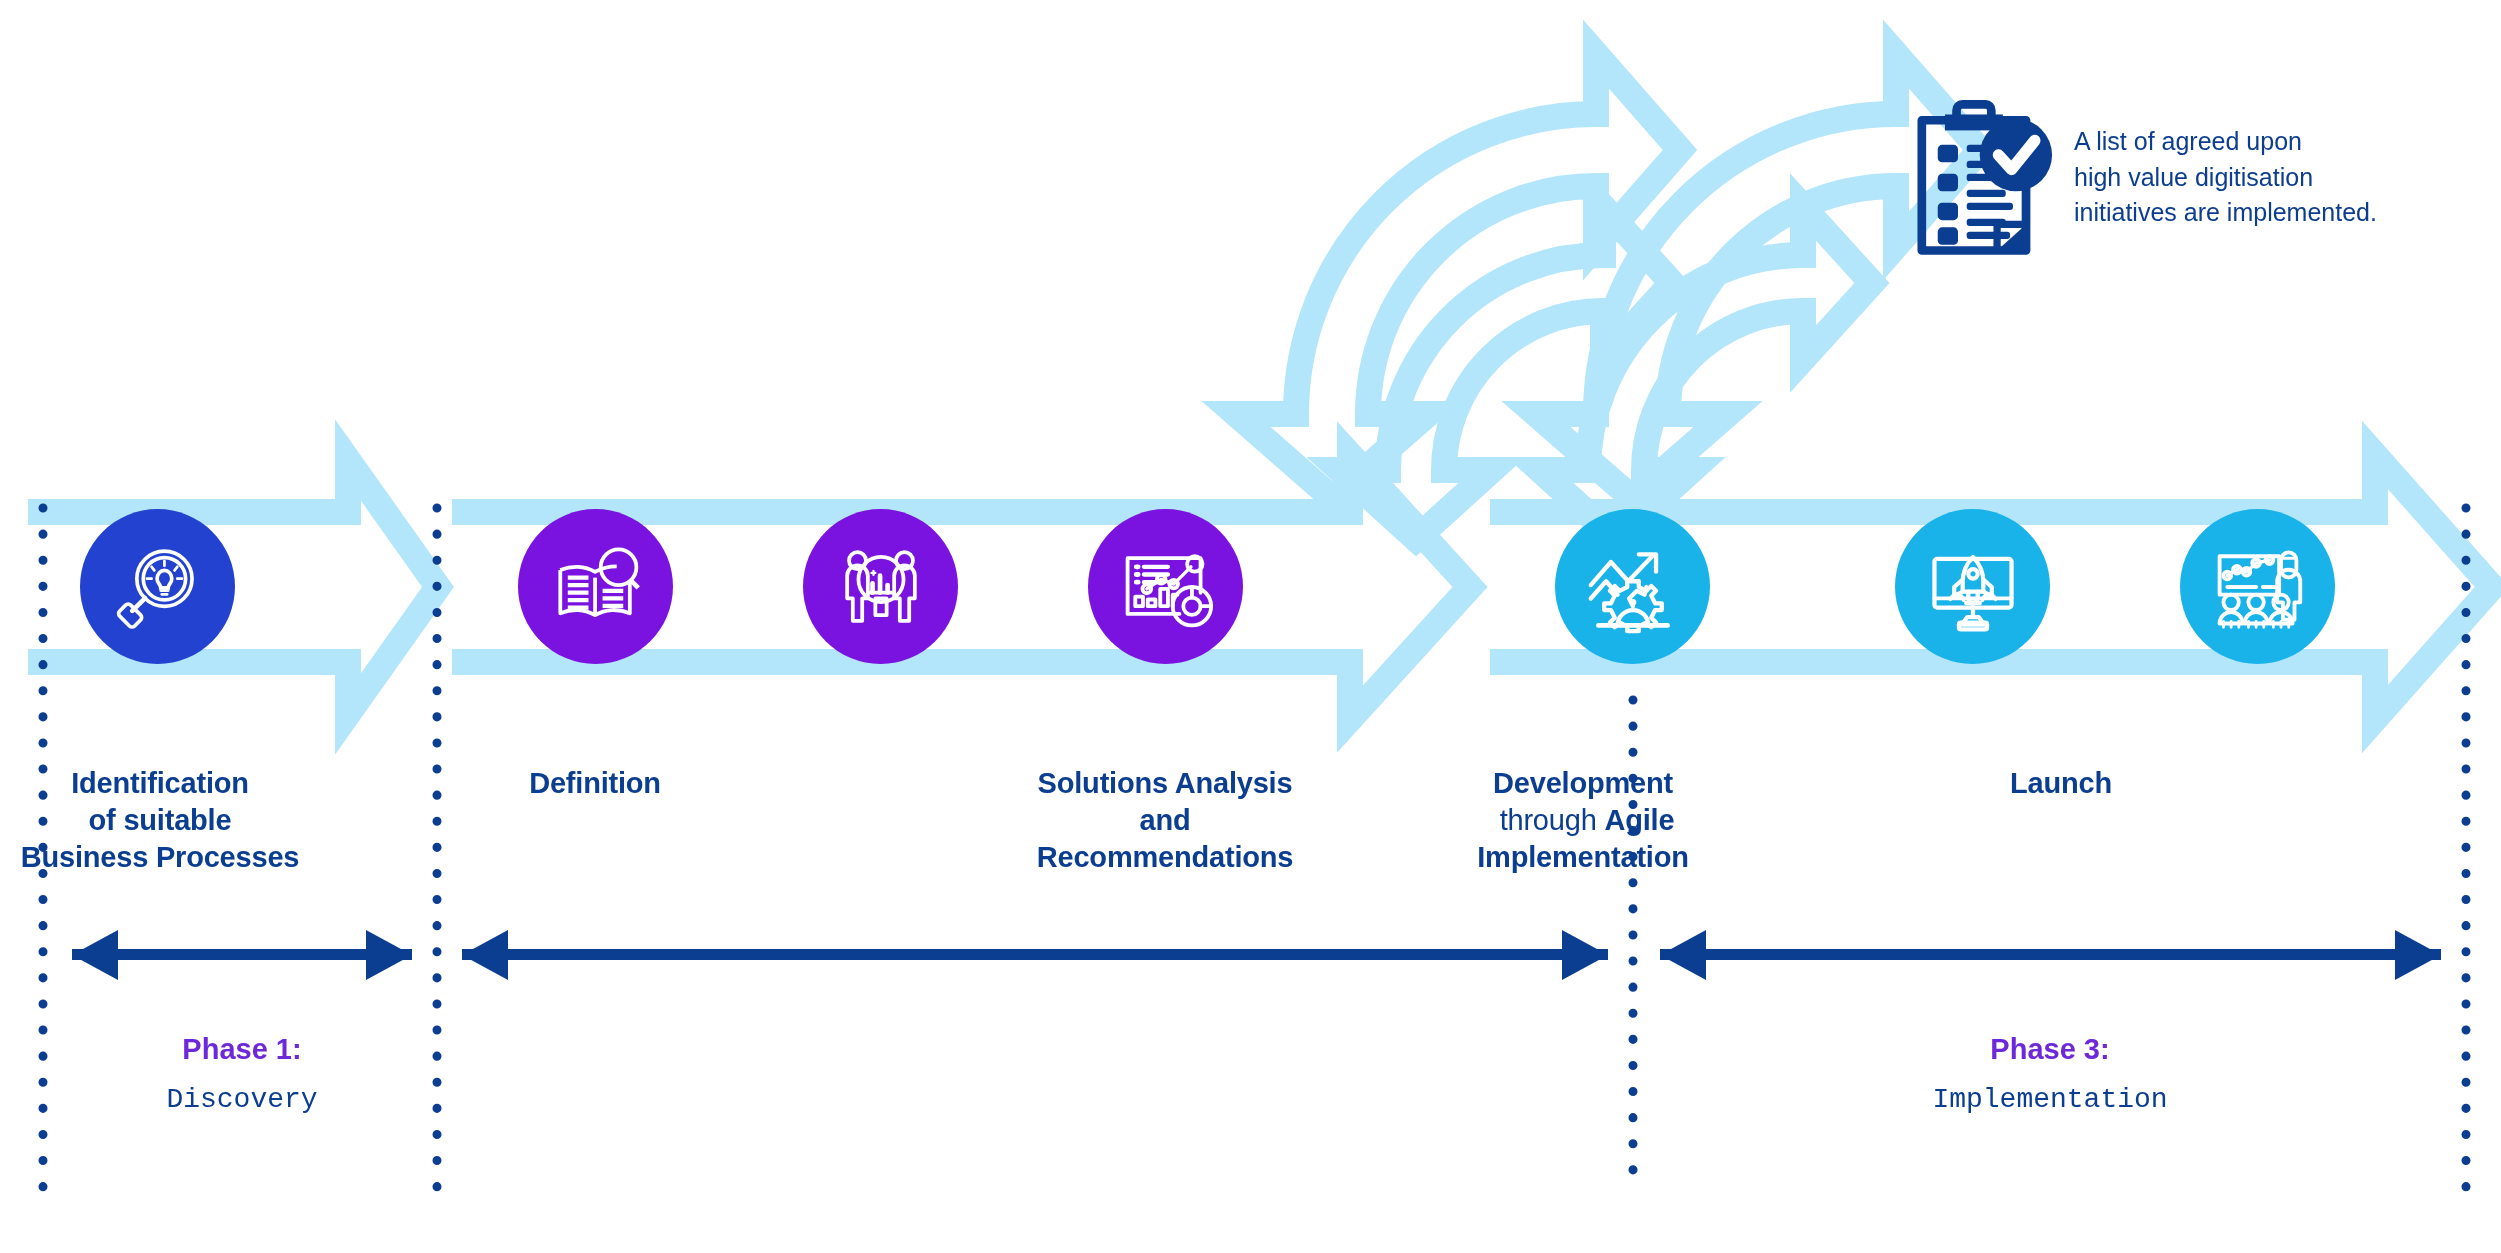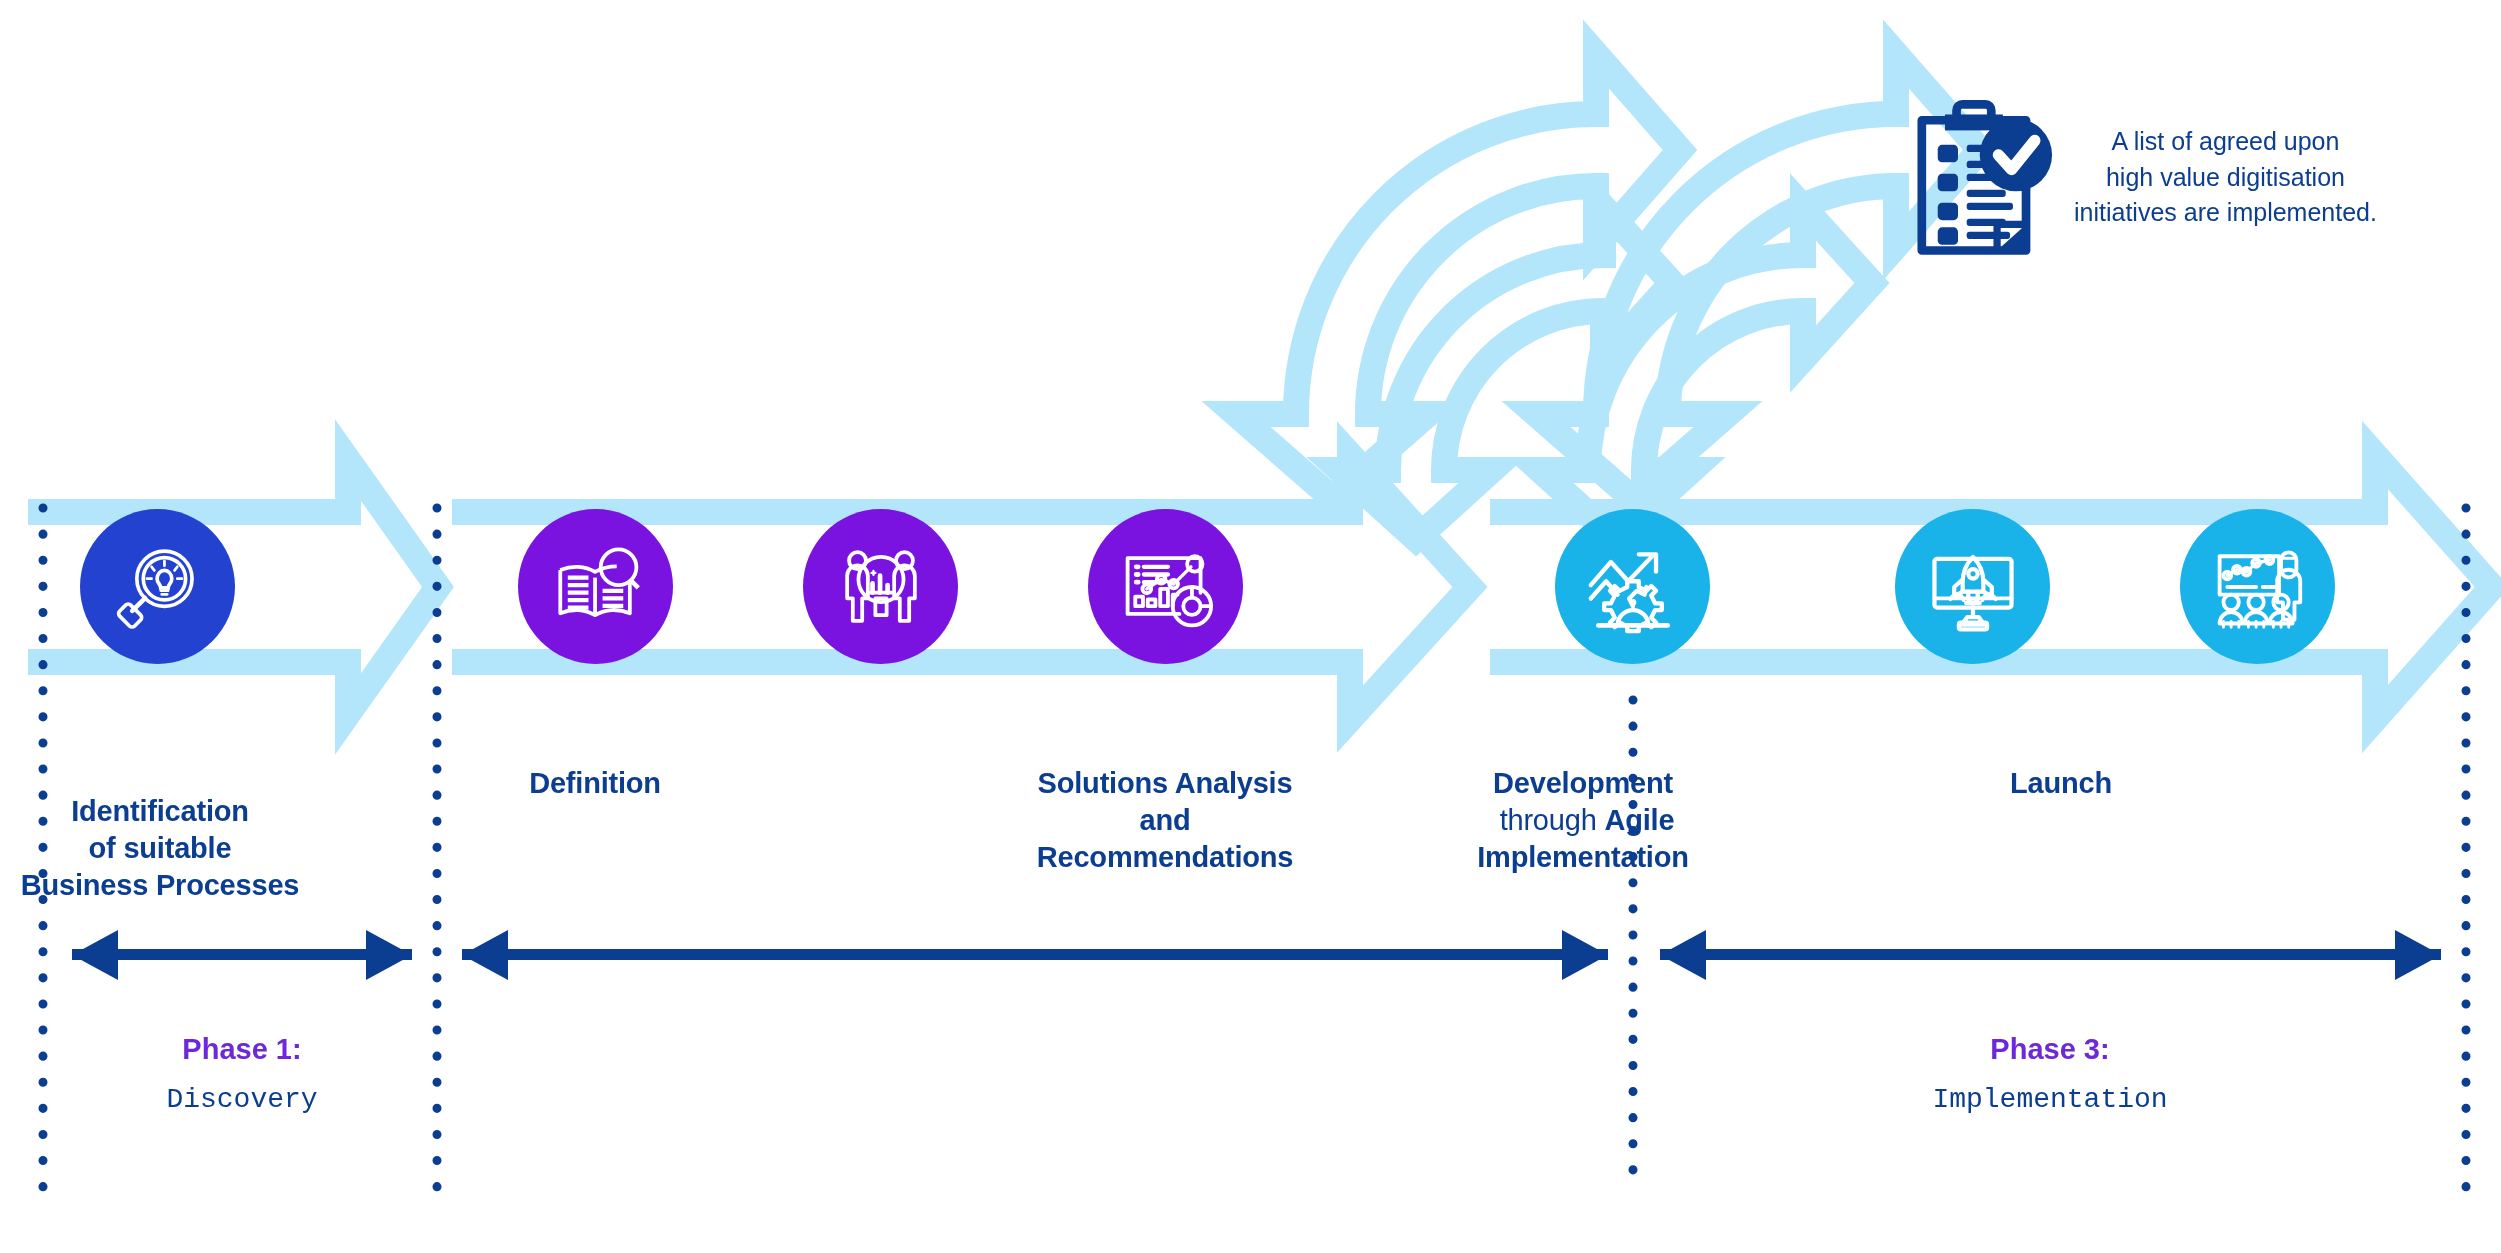--- a/index.html
+++ b/index.html
@@ -16,21 +16,21 @@
   .label{
     position:absolute;text-align:center;color:#0b3d91;
     font-weight:700;font-size:29px;line-height:1.28;letter-spacing:-0.2px;
   }
   .label .thin{font-weight:400;margin-left:8px;}
 
   .phase{position:absolute;text-align:center;}
   .phase .ptitle{color:#6d28d9;font-weight:700;font-size:29px;line-height:1.2;}
   .phase .psub{color:#0b3d91;font-weight:400;font-size:28px;line-height:1.2;margin-top:16px;font-family:Liberation Mono, monospace;}
 
-  .callout{position:absolute;display:flex;align-items:flex-start;text-align:center;}
+  .callout{position:absolute;display:flex;align-items:flex-start;}
   .callout .ctext{
     color:#0b3d91;font-weight:400;font-size:25px;line-height:1.42;
     margin-left:16px;margin-top:24px;white-space:pre-line;
   }
 </style>
 </head>
 <body>
 
 <div id="stage">
 
@@ -217,21 +217,21 @@
       <circle cx="48" cy="66" r="8"></circle>
       <path d="M 36 88 a 12 12 0 0 1 24 0 Z"></path>
       <circle cx="74" cy="66" r="8"></circle>
       <path d="M 62 88 a 12 12 0 0 1 24 0 Z"></path>
       <path d="M 14 92 L 14 86 M 22 92 L 22 86 M 30 92 L 30 86
                M 40 92 L 40 86 M 48 92 L 48 86 M 56 92 L 56 86
                M 66 92 L 66 86 M 74 92 L 74 86 M 82 92 L 82 86" stroke-width="3"></path>
     </svg>
   </div>
 
-  <div class="label" style="left:10px;top:793px;width:300px;text-align:center;">
+  <div class="label" style="left:10px;top:765px;width:300px;text-align:center;">
     <div>Identification</div>
     <div>of suitable</div>
     <div>Business Processes</div>
   </div>
 
   <div class="label" style="left:455px;top:765px;width:280px;">
     <div>Definition</div>
   </div>
 
 

